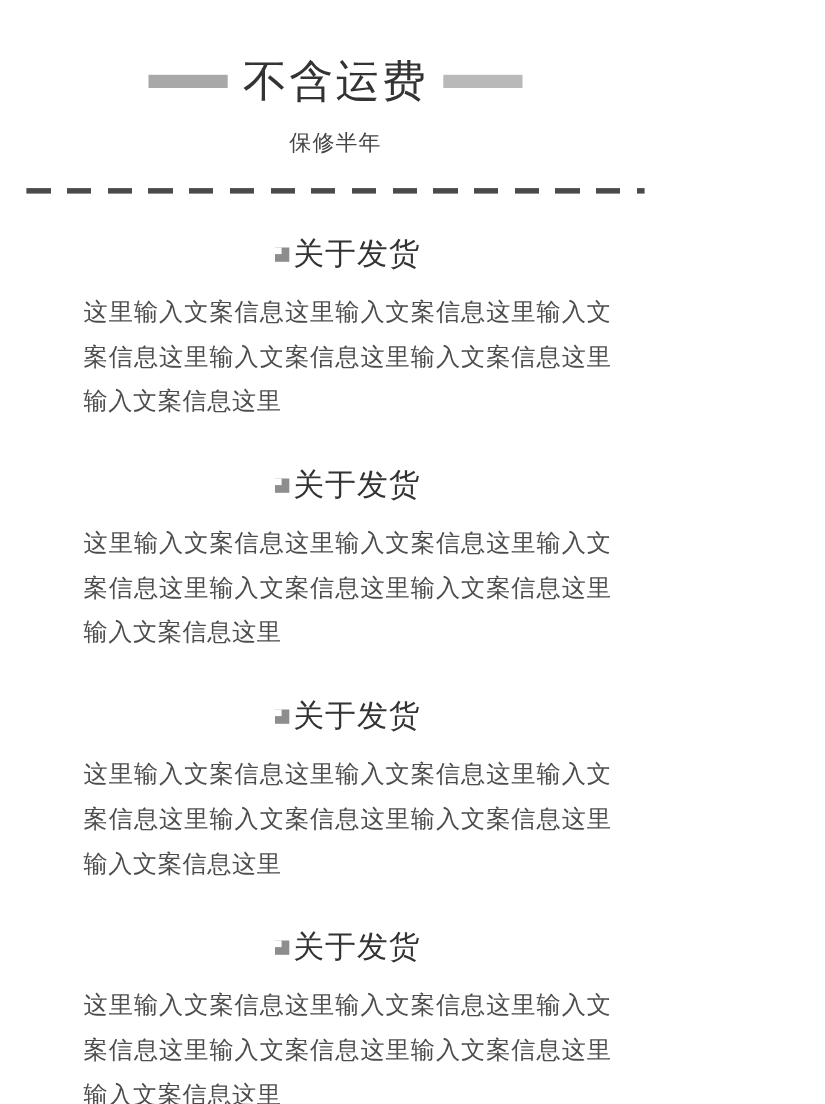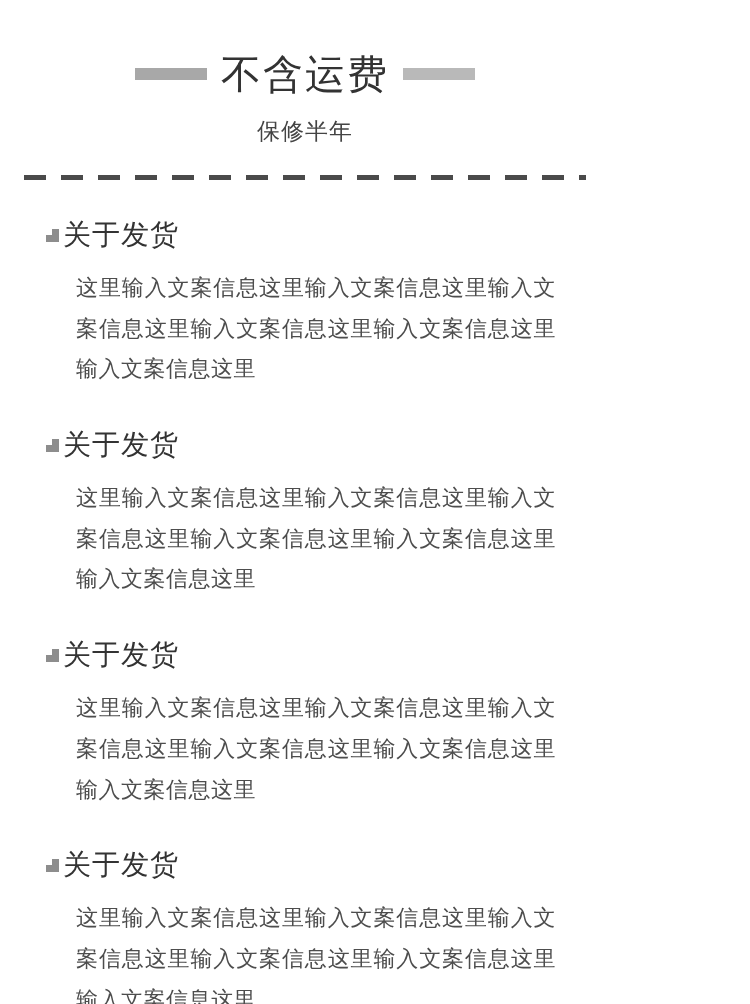--- a/index.html
+++ b/index.html
@@ -45,21 +45,21 @@
   .main-title {
     font-size: 40px;
     line-height: 1.1;
     font-weight: 400;
     color: #333333;
     letter-spacing: 2px;
     white-space: nowrap;
   }
   .sub-title {
     margin-top: 20px;
-    font-size: 23px;
+    font-size: 20px;
     color: #444444;
     font-weight: 400;
     letter-spacing: 1px;
   }
 
   
   .divider {
     margin-top: 28px;
     height: 5px;
     background-image: repeating-linear-gradient(
@@ -79,20 +79,21 @@
     margin-bottom: 36px;
   }
   .section:last-child {
     margin-bottom: 0;
   }
   .section-head {
     display: flex;
     align-items: center;
     gap: 4px;
     padding-left: 22px;
+    justify-content: center;
   }
   .bullet {
     width: 13px;
     height: 13px;
     flex: 0 0 auto;
     background: #8d8d8d;
     position: relative;
   }
   .bullet::after {
     content: "";

